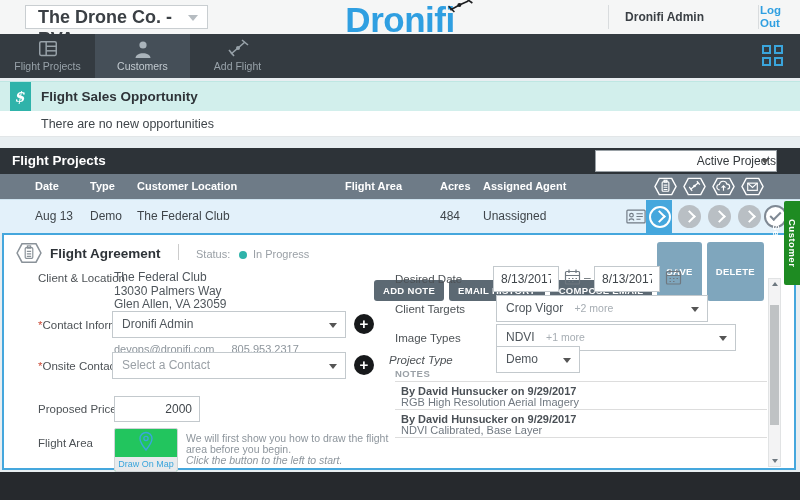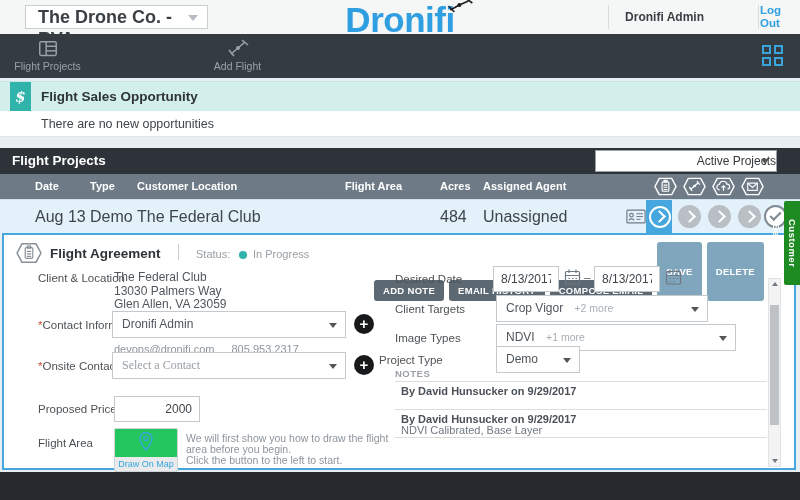--- a/index.html
+++ b/index.html
@@ -43,21 +43,21 @@
   .projects-title{left:12px;top:0;line-height:26px;color:#fff;font-weight:bold;font-size:13.5px;}
   .filter-select{right:23px;top:2px;width:182px;height:22px;background:#fff;border:1px solid #9aa1a6;
       box-sizing:border-box;line-height:20px;padding-left:8px;font-size:12px;color:#33383c;cursor:pointer;text-align:right;}
   .filter-caret{position:absolute;right:7px;top:8px;width:0;height:0;border-left:4px solid transparent;
       border-right:4px solid transparent;border-top:5px solid #555;}
   .col-header{left:0;top:174px;width:800px;height:25px;background:#6e7b87;}
   .col-header span{position:absolute;line-height:25px;color:#fff;font-weight:bold;font-size:11px;}
   .hex-icons{right:36px;top:1px;display:flex;gap:6px;}
   .hex-icons svg{cursor:pointer;}
   .data-row{left:0;top:199px;width:800px;height:33px;background:#e3f1fa;border-top:1px solid #cfe3ef;cursor:pointer;}
-  .data-row .cell{position:absolute;line-height:33px;font-size:16px;color:#3f454a;}
+  .data-row .cell{position:absolute;line-height:33px;font-size:12px;color:#3f454a;}
   .step{position:absolute;top:5px;width:23px;height:23px;border-radius:50%;background:#b9bfc4;cursor:pointer;}
   .step-active-bg{position:absolute;left:646px;top:0;width:26px;height:33px;background:#45a7dd;cursor:pointer;}
   .step-active-bg .ring{position:absolute;left:3px;top:6px;width:18px;height:18px;border:2px solid #fff;border-radius:50%;}
   .chev{position:absolute;left:7px;top:7px;width:7px;height:7px;border-top:2px solid #fff;border-right:2px solid #fff;
       transform:rotate(45deg);}
   .step-check{position:absolute;left:764px;top:5px;width:19px;height:19px;border:2px solid #7f8994;border-radius:50%;
       background:#fff;cursor:pointer;}
   .checkmark{position:absolute;left:4px;top:5px;width:9px;height:4px;border-left:2px solid #7f8994;
       border-bottom:2px solid #7f8994;transform:rotate(-45deg);}
 
@@ -80,21 +80,21 @@
   .btn.light{background:#7fa6bd;}
 
   .flabel{position:absolute;font-size:11.5px;color:#4d5256;}
   .req{color:#cc4b37;}
   .fvalue{position:absolute;font-size:12px;color:#4f565c;line-height:13.5px;}
   .fselect{position:absolute;background:#fff;border:1px solid #c3c9cd;box-sizing:border-box;height:27px;
       line-height:25px;padding-left:9px;font-size:12px;color:#4f565c;cursor:pointer;}
   .fselect .extra{font-size:10.5px;color:#a6adb3;margin-left:8px;}
   .fselect .caret{position:absolute;right:8px;top:11px;width:0;height:0;border-left:4px solid transparent;
       border-right:4px solid transparent;border-top:5px solid #555;}
-  .placeholder{color:#9aa0a6;font-family:Liberation Serif, serif;}
+  .placeholder{color:#9aa0a6;}
   .plus-icon{position:absolute;width:20px;height:20px;border-radius:50%;background:#17191b;color:#fff;
       text-align:center;line-height:19px;font-size:15px;font-weight:bold;cursor:pointer;}
   .contact-details{position:absolute;font-size:11px;color:#8d959c;}
   .finput{position:absolute;border:1px solid #c3c9cd;box-sizing:border-box;height:26px;font-size:12px;
       color:#3f454a;font-family:"Liberation Sans",sans-serif;padding:0 7px;}
   .cal-icon{position:absolute;cursor:pointer;}
   .date-dash{position:absolute;font-size:12px;color:#6b7278;}
   .draw-btn{position:absolute;left:110px;top:193px;width:62px;height:42px;background:#22c55e;
       border:1px solid #cfd4d7;border-radius:2px;cursor:pointer;overflow:hidden;text-align:center;}
   .draw-btn .pin-area{height:26px;padding-top:2px;}
@@ -151,20 +151,29 @@
         <svg width="22" height="20" viewBox="0 0 24 20">
             <g stroke="#98a2a9" stroke-width="1.6" fill="none">
           <rect x="3" y="2" width="18" height="15" rx="1.5"></rect>
               <path d="M10,2 L10,17"></path>
               <path d="M10,7 L21,7"></path>
               <path d="M10,12 L21,12"></path>
         </g>
           </svg>
       </div>
       <span class="nav-label">Flight Projects</span>
+    </div>
+    <div class="abs nav-tab active" style="left:95px;">
+      <div class="nav-icon">
+        <svg width="20" height="20" viewBox="0 0 20 20">
+          <circle cx="10" cy="6" r="3.6" fill="#aab4bb"></circle>
+          <path d="M2.5,19 C2.5,12.5 17.5,12.5 17.5,19 Z" fill="#aab4bb"></path>
+        </svg>
+      </div>
+      <span class="nav-label">Customers</span>
     </div>
     <div class="abs nav-tab" style="left:190px;">
       <div class="nav-icon">
         <svg width="22" height="20" viewBox="0 0 22 20">
             <g stroke="#98a2a9" stroke-width="1.6" fill="none">
           <path d="M4,15 L11,9 L18,3"></path>
               <path d="M2,11 L7,17"></path>
               <path d="M15,1 L21,6"></path>
         </g>
             <circle cx="11" cy="9" r="2" fill="#98a2a9"></circle>
@@ -331,21 +340,21 @@
             <g stroke="#3aa5dc" stroke-width="1.4" fill="none">
           <path d="M8,1.5 a6,6 0 0 1 6,6 c0,4 -6,11.5 -6,11.5 s-6,-7.5 -6,-11.5 a6,6 0 0 1 6,-6 z"></path>
           <circle cx="8" cy="7.5" r="2.1"></circle>
         </g>
           </svg>
       </div>
       <span class="draw-label">Draw On Map</span>
     </div>
     <span class="help-line" style="left:182px;top:197px;">We will first show you how to draw the flight</span>
     <span class="help-line" style="left:182px;top:208px;">area before you begin.</span>
-    <span class="help-line" style="left:182px;top:219px;">Click the button to the left to start.</span>
+    <span class="help-line" style="left:182px;top:219px;font-style:italic;">Click the button to the left to start.</span>
 
     <span class="flabel" style="left:391px;top:38px;">Desired Date</span>
     <input class="finput" style="left: 489px; top: 31px; width: 66px;" value="8/13/2017">
     <svg class="cal-icon" style="left:560px;top:33px;" width="17" height="18" viewBox="0 0 17 18">
       <g stroke="#6f7880" stroke-width="1.2" fill="none">
         <rect x="1.5" y="3.5" width="14" height="12.5" rx="1"></rect>
           <path d="M5,1.5 L5,5 M12,1.5 L12,5 M1.5,7.5 L15.5,7.5"></path>
         <path d="M4.5,10.5 L6,10.5 M8,10.5 L9.5,10.5 M11.5,10.5 L13,10.5 M4.5,13.5 L6,13.5 M8,13.5 L9.5,13.5"></path>
       </g>
     </svg>
@@ -366,29 +375,30 @@
       <span class="caret"></span>
     </div>
 
     <span class="flabel" style="left:391px;top:97px;">Image Types</span>
     <div class="fselect" style="left:492px;top:89px;width:240px;">
       <span>NDVI</span>
       <span class="extra">+1 more</span>
       <span class="caret"></span>
     </div>
 
-    <span class="flabel" style="left:375px;top:119px;">Project Type</span>
+    <span class="flabel" style="left:385px;top:119px;font-style:italic;">Project Type</span>
     <div class="fselect" style="left:492px;top:111px;width:84px;">
       <span>Demo</span>
       <span class="caret"></span>
     </div>
 
     <span class="notes-header">NOTES</span>
     <div class="hr" style="top:146px;"></div>
     <span class="note-author" style="top:150px;">By David Hunsucker on 9/29/2017</span>
+    <span class="note-text" style="top:161px;">RGB High Resolution Aerial Imagery</span>
     <div class="hr" style="top:174px;"></div>
     <span class="note-author" style="top:178px;">By David Hunsucker on 9/29/2017</span>
     <span class="note-text" style="top:189px;">NDVI Calibrated, Base Layer</span>
     <div class="hr" style="top:202px;"></div>
 
     <div class="vscroll">
       <div class="vs-up"></div>
       <div class="vs-thumb"></div>
       <div class="vs-down"></div>
     </div>

